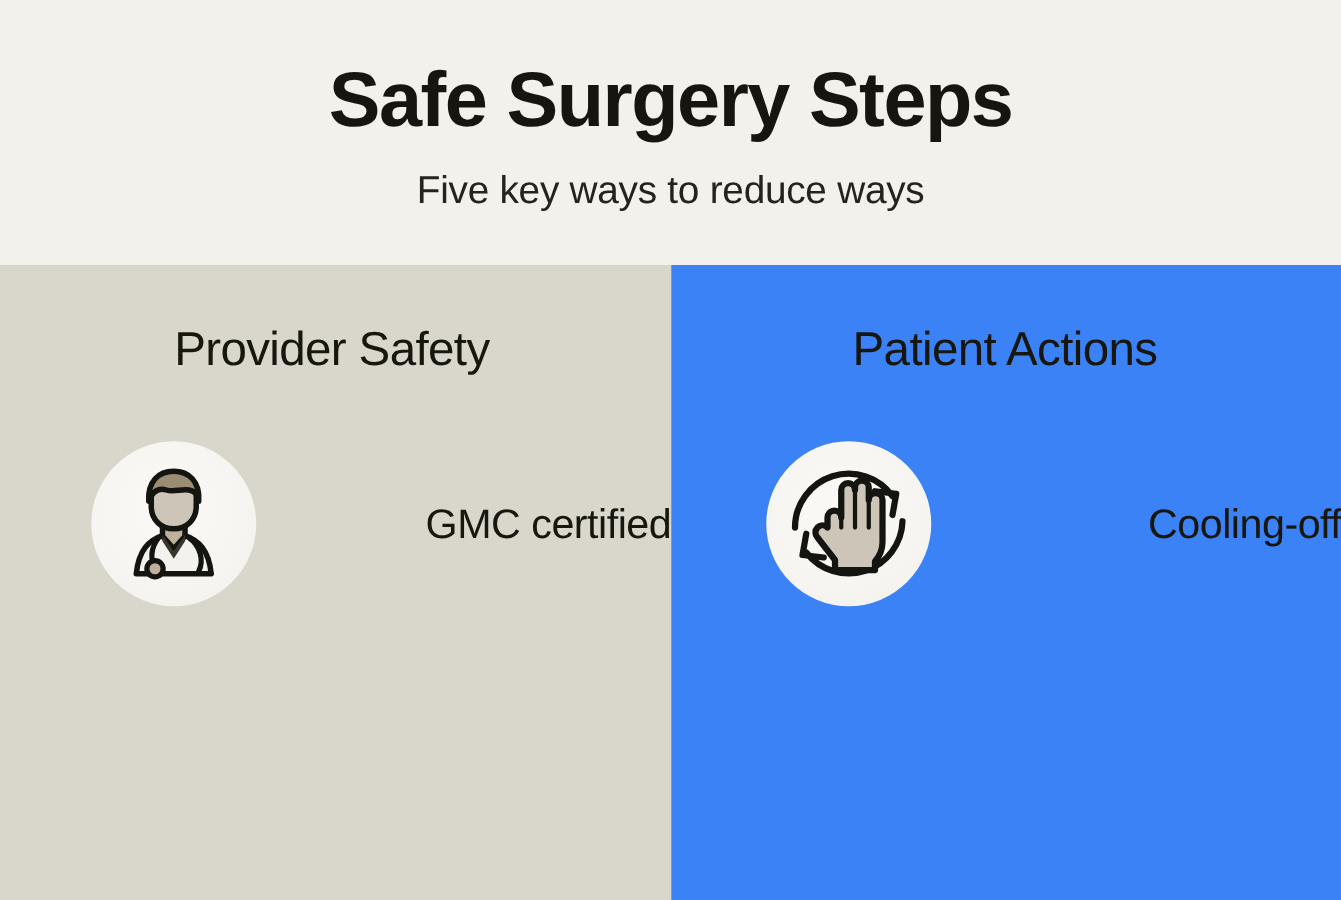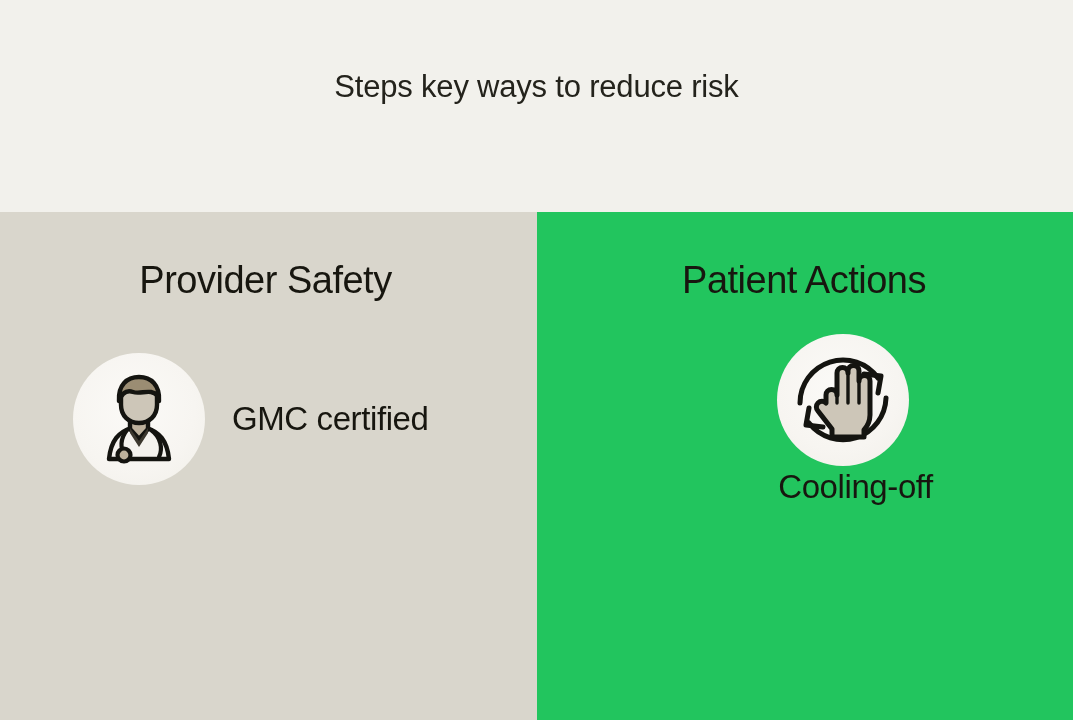--- a/index.html
+++ b/index.html
@@ -71,21 +71,21 @@
     position: relative;
     height: 100%;
     box-sizing: border-box;
   }
   .panel-left {
     width: 537px;
     background: #d9d6cc;
   }
   .panel-right {
     width: 536px;
-    background: #22c55e;
+    background: #3b82f6;
   }
 
   .panel-heading {
     position: absolute;
     top: 48px;
     left: 0;
     width: 100%;
     text-align: center;
     font-size: 38px;
     font-weight: 400;
@@ -100,23 +100,24 @@
   .rows {
     position: absolute;
     top: 122px;
     left: 0;
     width: 100%;
   }
   .row {
     display: flex;
     align-items: center;
     height: 170px;
+    justify-content: space-between;
   }
   .panel-left .row { padding-left: 73px; }
-  .panel-right .row { padding-left: 76px; flex-direction: column; }
+  .panel-right .row { padding-left: 76px; }
 
   .icon-badge {
     flex: 0 0 auto;
     width: 132px;
     height: 132px;
     border-radius: 50%;
     background: radial-gradient(circle at 46% 42%, #fbfaf7 0%, #f7f5f1 58%, #f1efe9 100%);
     display: flex;
     align-items: center;
     justify-content: center;
@@ -134,21 +135,22 @@
   }
   .panel-left .row-label { margin-left: 27px; }
   .panel-right .row-label { margin-left: 25px; }
 </style>
 </head>
 <body>
 
 <div class="infographic">
 
   <div class="header">
-    <p class="subtitle">Steps key ways to reduce risk</p>
+    <h1 class="title">Safe Surgery Steps</h1>
+    <p class="subtitle">Five key ways to reduce ways</p>
   </div>
 
   <div class="body-area">
 
     <div class="panel panel-left">
       <div class="panel-heading">Provider Safety</div>
 
       <div class="rows">
 
         <div class="row">

